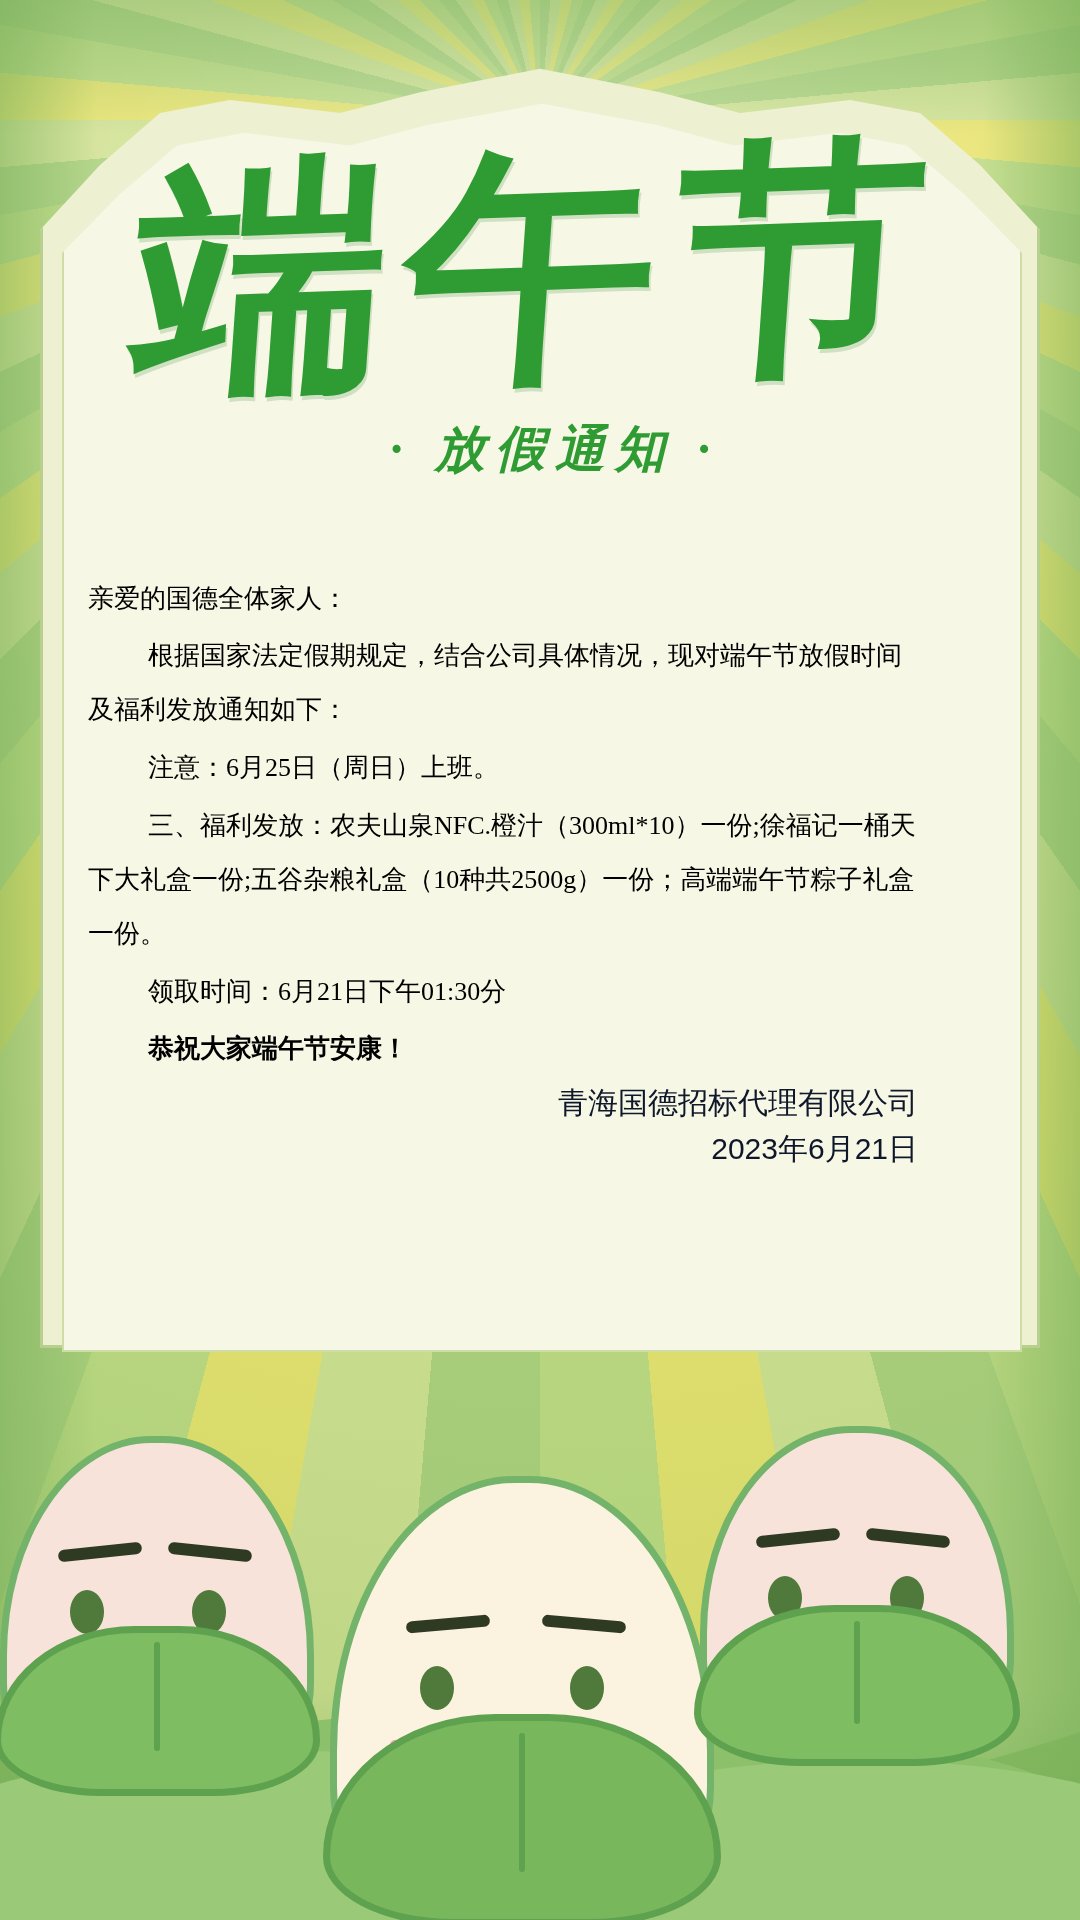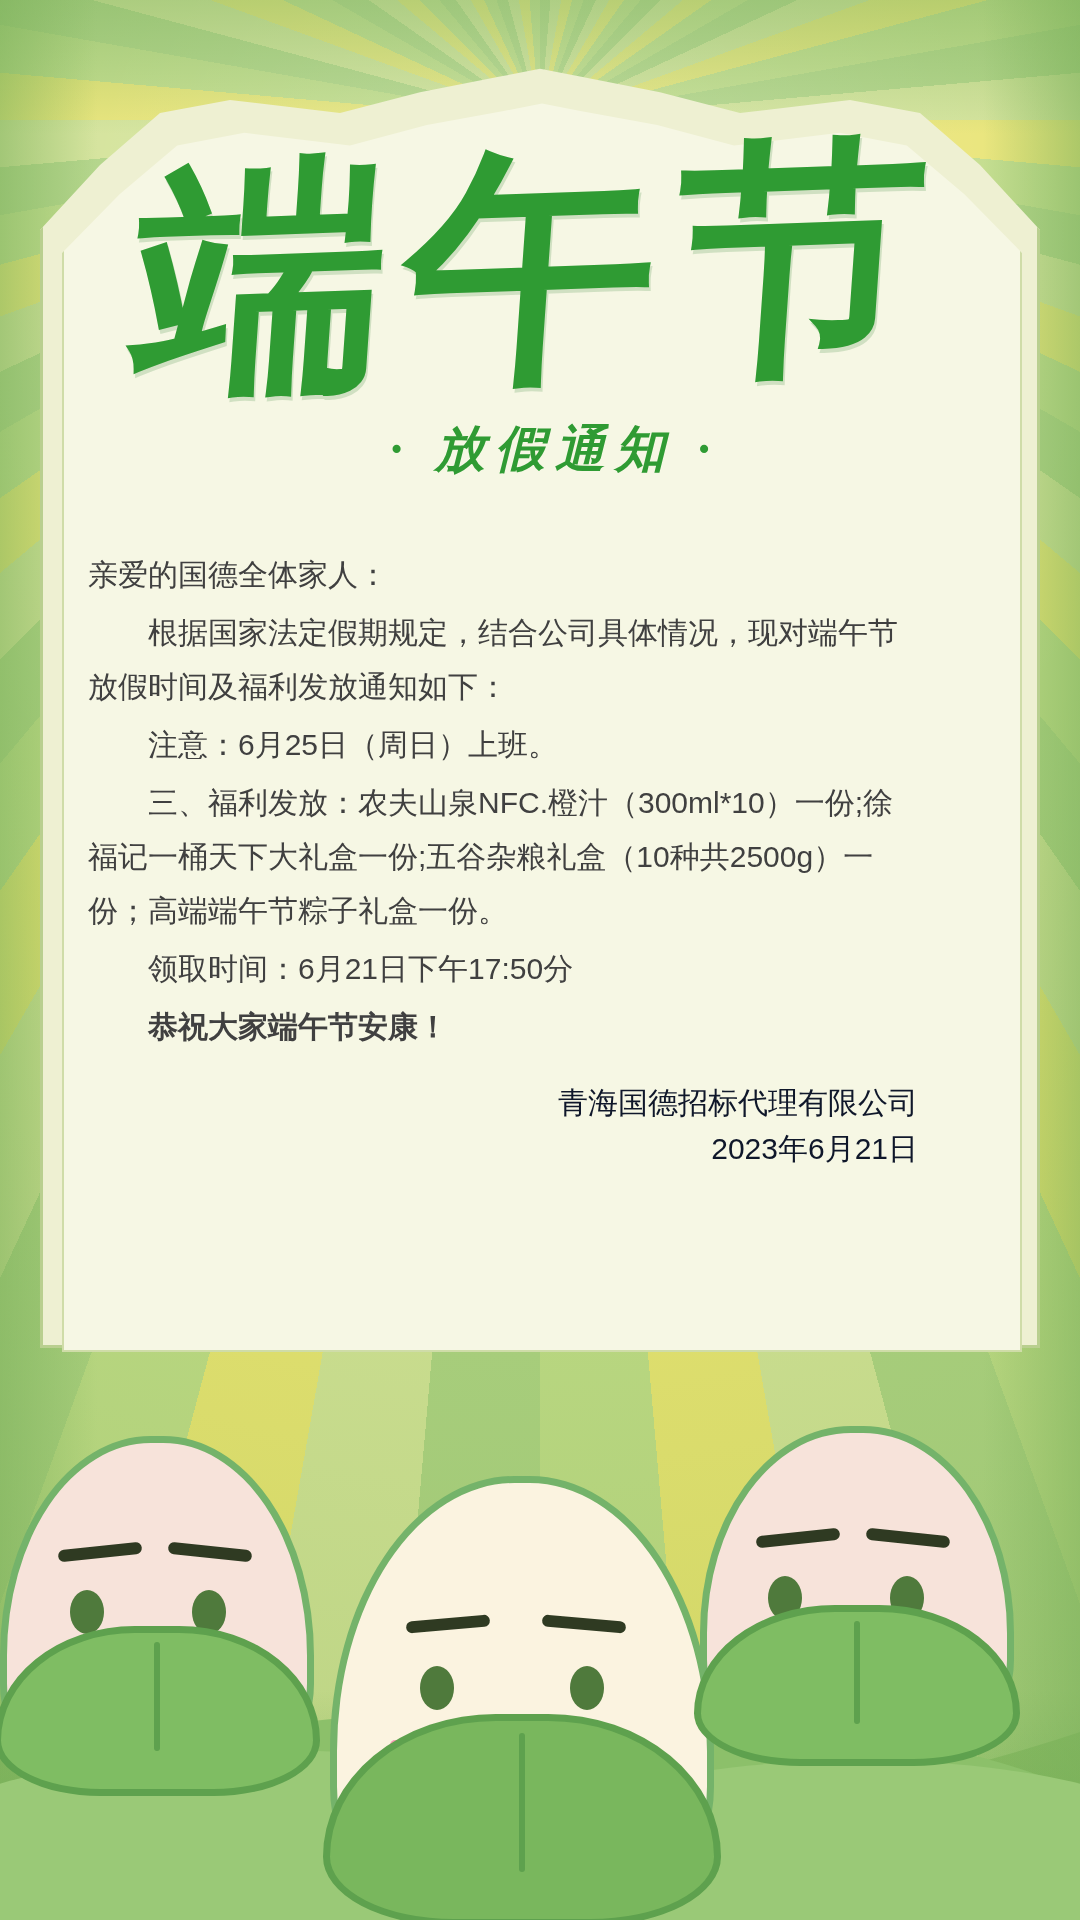--- a/index.html
+++ b/index.html
@@ -127,34 +127,35 @@
     font-size: 50px;
     letter-spacing: 10px;
     color: #2f9b33;
     padding-left: 30px;
   }
 
   
   .body-text {
     position: absolute;
     left: 88px;
-    top: 548px;
+    top: 571px;
     width: 830px;
-    color: #404040;
-    font-size: 30px;
+    color: #000000;
+    font-size: 26px;
     line-height: 54px;
     font-family: "Liberation Sans", "DejaVu Sans", sans-serif;
   }
   .body-text p { margin: 0 0 4px 0; }
-  .indent { text-indent: 60px; }
+  .indent { text-indent: 60px; font-family: Liberation Serif, serif; }
   .indent2 { text-indent: 66px; }
   .bold-line {
     font-weight: 700;
     text-indent: 60px;
     margin-top: 14px;
+    font-family: Liberation Mono, monospace;
   }
   .sign {
     position: absolute;
     left: 88px;
     top: 1080px;
     width: 830px;
     text-align: right;
     color: #0f172a;
     font-size: 30px;
     line-height: 46px;
@@ -278,21 +279,21 @@
   <div class="title-block">
     <div class="title-main">端午节</div>
     <div class="title-sub">· 放假通知 ·</div>
   </div>
 
   <div class="body-text">
     <p>亲爱的国德全体家人：</p>
     <p class="indent">根据国家法定假期规定，结合公司具体情况，现对端午节放假时间及福利发放通知如下：</p>
     <p class="indent">注意：6月25日（周日）上班。</p>
     <p class="indent">三、福利发放：农夫山泉NFC.橙汁（300ml*10）一份;徐福记一桶天下大礼盒一份;五谷杂粮礼盒（10种共2500g）一份；高端端午节粽子礼盒一份。</p>
-    <p class="indent">领取时间：6月21日下午17:50分</p>
+    <p class="indent">领取时间：6月21日下午01:30分</p>
     <p class="bold-line">恭祝大家端午节安康！</p>
   </div>
 
   <div class="sign">
     <div>青海国德招标代理有限公司</div>
     <div>2023年6月21日</div>
   </div>
 
   <div class="zongzi-layer">
     <div class="hill"></div>

